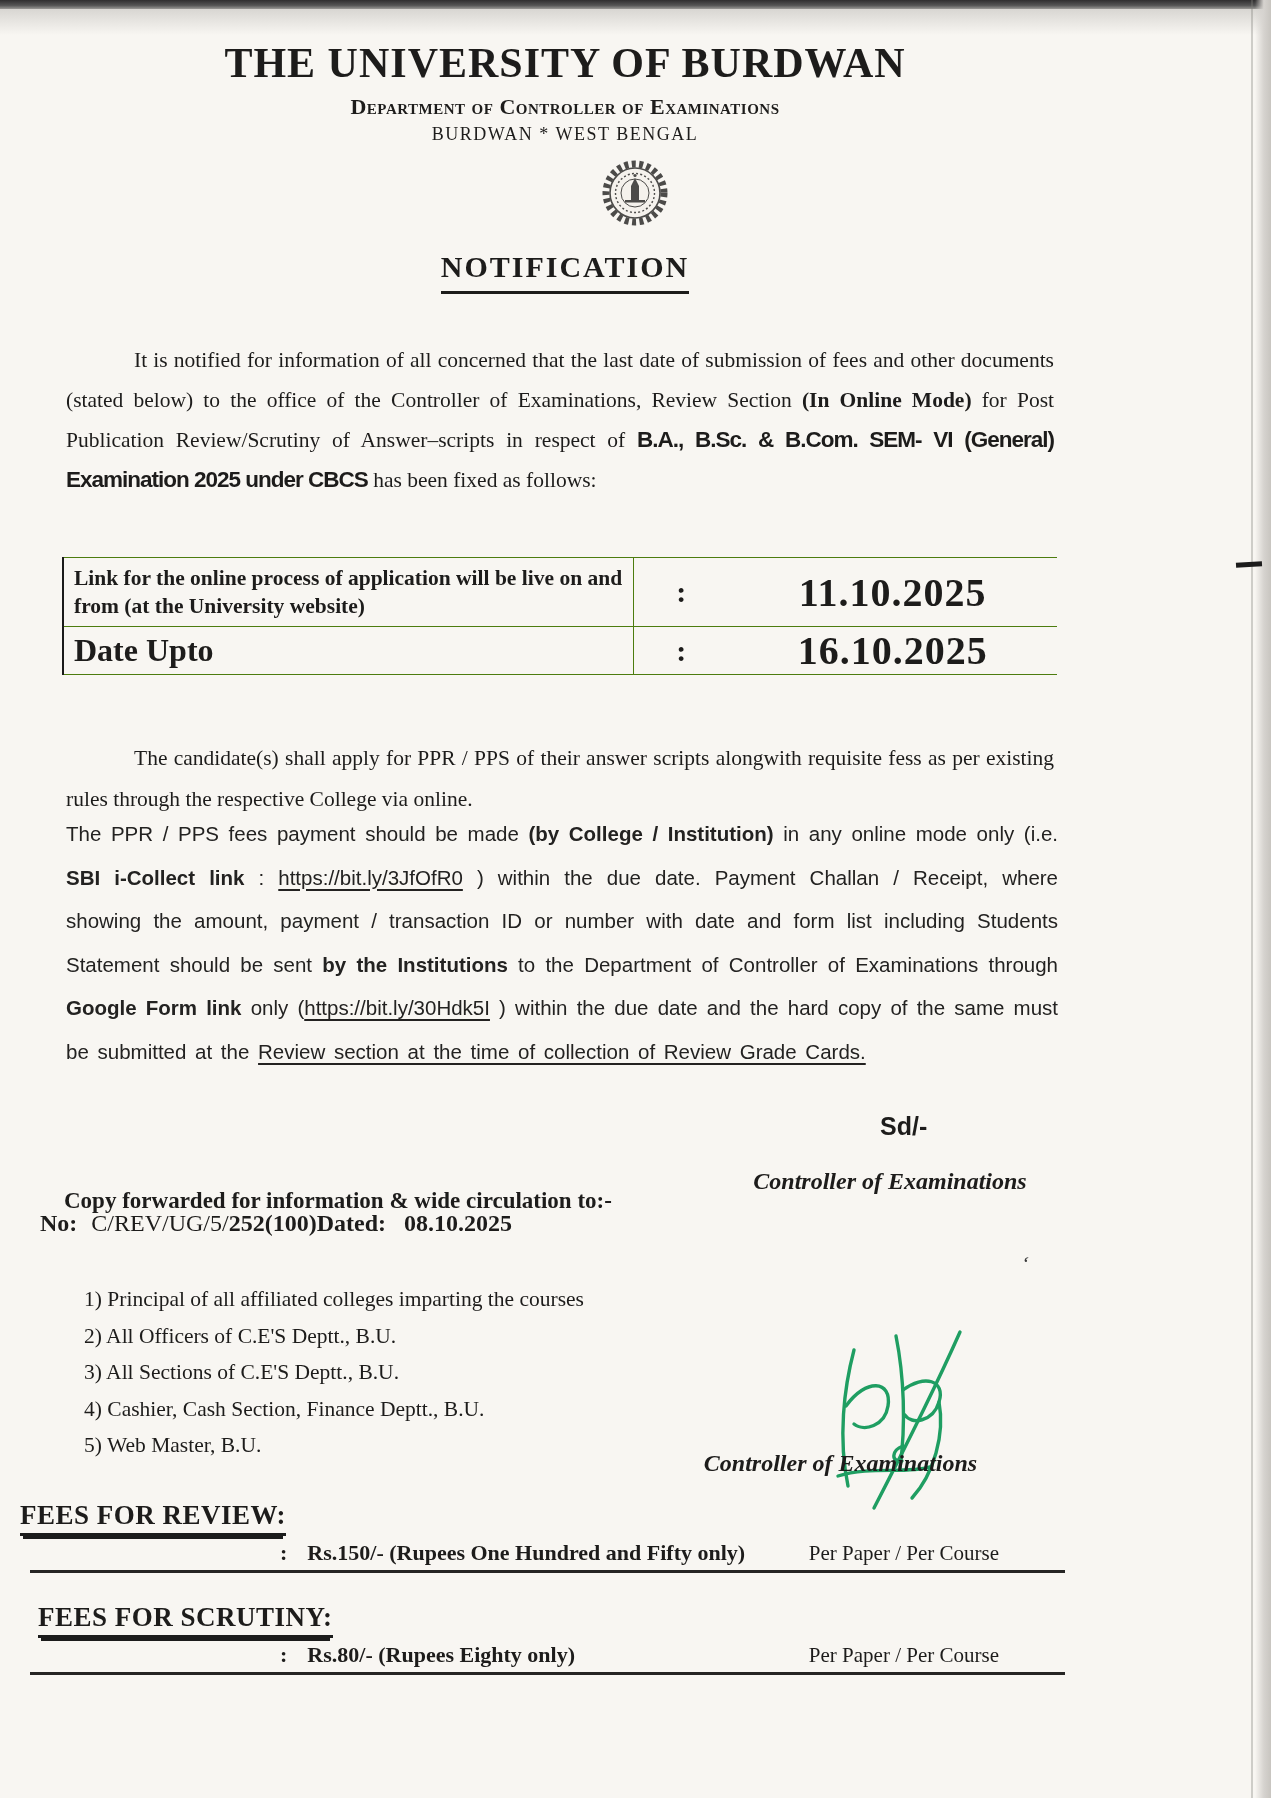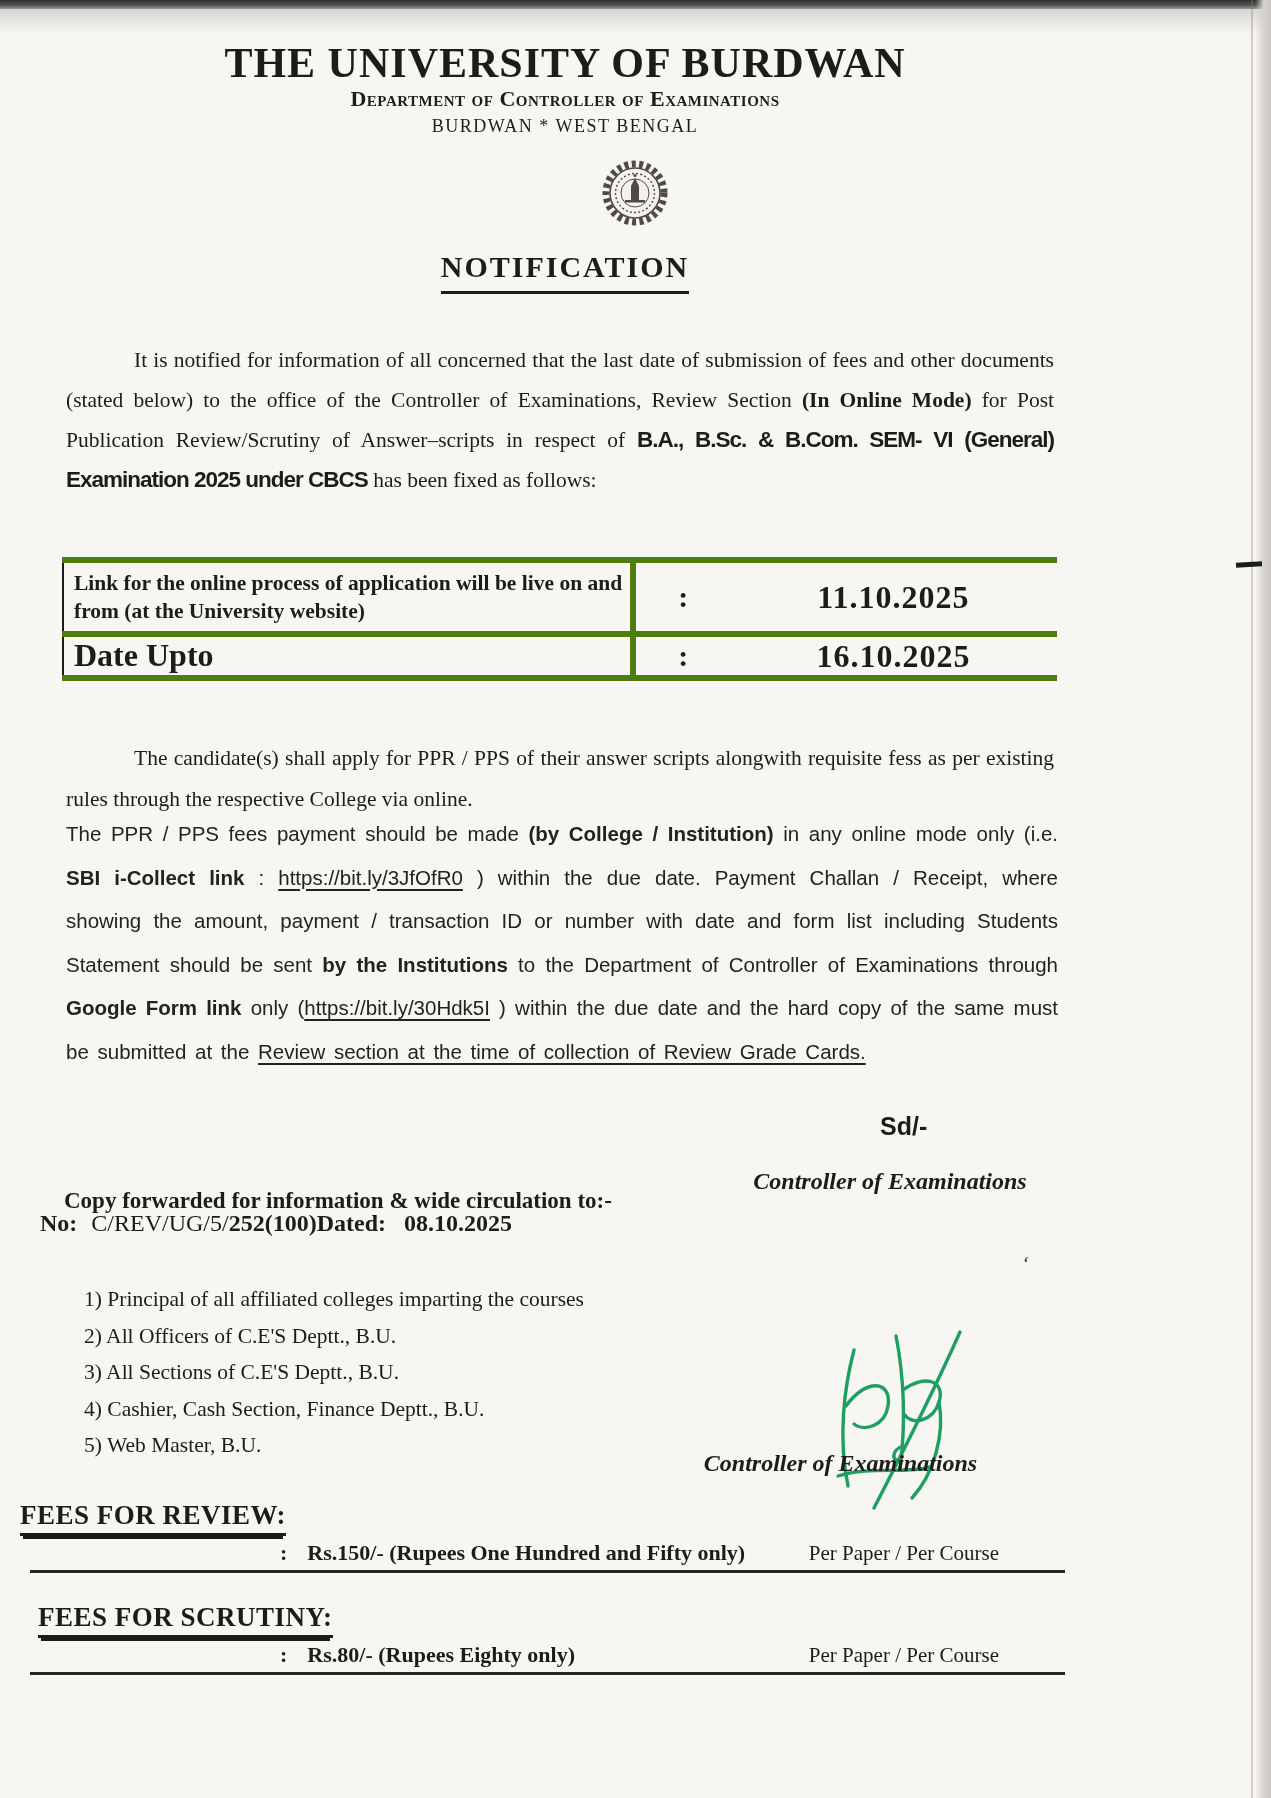--- a/index.html
+++ b/index.html
@@ -19,44 +19,44 @@
     background:linear-gradient(180deg,rgba(120,118,114,.25),rgba(120,118,114,0));}
   .scan-right{position:absolute;top:0;right:0;width:16px;height:1798px;
     background:linear-gradient(90deg,rgba(150,148,144,.0),#d6d3cf 55%,#c8c5c0 100%);}
   .scan-right-line{position:absolute;top:0;right:18px;width:2px;height:1798px;background:rgba(130,128,124,.35);}
   .dash-artifact{position:absolute;left:1236px;top:562px;width:26px;height:5px;background:#1c1c1c;transform:rotate(-3deg);}
   .tick-artifact{position:absolute;left:1022px;top:1252px;font-size:20px;color:#3a3a3a;transform:rotate(12deg);}
 
   
   .header{position:absolute;left:0;top:40px;width:1130px;text-align:center;}
   .uni-title{font-size:42px;font-weight:bold;letter-spacing:1px;line-height:46px;}
-  .dept-line{font-size:22px;font-variant:small-caps;font-weight:600;letter-spacing:.5px;}
+  .dept-line{font-size:22px;font-variant:small-caps;font-weight:600;letter-spacing:.5px;margin-top:8px;}
   .loc-line{font-size:18px;letter-spacing:1.5px;margin-top:4px;}
   .seal{position:absolute;left:600px;top:158px;width:70px;height:70px;}
   .notif{position:absolute;left:0;top:250px;width:1130px;text-align:center;}
   .notif span{font-size:30px;font-weight:bold;letter-spacing:2px;
     border-bottom:3px solid #1d1c1b;padding-bottom:8px;}
 
   
   .para{position:absolute;text-align:justify;}
   .p-intro{left:66px;top:340px;width:988px;font-size:21.5px;line-height:40px;text-indent:68px;}
   .b{font-weight:bold;}
   .exam-bold{font-family:"Liberation Sans",sans-serif;font-weight:bold;font-size:22.5px;letter-spacing:-1px;}
   .p-cand{left:66px;top:738px;width:988px;font-size:21.5px;line-height:41px;text-indent:68px;}
   .p-pay{left:66px;top:812px;width:992px;font-family:"Liberation Sans",sans-serif;
     font-size:20.5px;line-height:43.5px;word-spacing:3px;color:#232221;}
   .u{text-decoration:underline;text-underline-offset:4px;}
 
   
   .dates-table{position:absolute;left:62px;top:557px;width:995px;border-collapse:collapse;}
-  .dates-table td{border:6px solid #4d7c0f;padding:0;}
+  .dates-table td{border:1px solid #4d7c0f;padding:0;}
   .cell-label{width:560px;padding:6px 4px 6px 10px !important;font-weight:bold;font-size:21.5px;line-height:28px;}
   .cell-label2{padding:4px 4px 6px 10px !important;font-weight:bold;font-size:32px;}
   .cell-sep{width:95px;text-align:center;font-weight:bold;font-size:30px;border-left:none !important;border-right:none !important;}
-  .cell-val{width:330px;text-align:center;font-weight:bold;font-size:32px;letter-spacing:1px;border-left:none !important;}
+  .cell-val{width:330px;text-align:center;font-weight:bold;font-size:40px;letter-spacing:1px;border-left:none !important;}
   .dates-table tr td{border-left:2px solid #1a1a1a;}
   .dates-table td.no-v{border-left:none;border-right:none;}
 
   .sd{position:absolute;left:880px;top:1112px;width:120px;text-align:left;
     font-family:"Liberation Sans",sans-serif;font-weight:bold;font-size:25px;}
   .controller1{position:absolute;left:735px;top:1168px;width:310px;text-align:center;
     font-weight:bold;font-style:italic;font-size:24px;}
 
   .ref-row{position:absolute;left:40px;top:1210px;width:1000px;display:flex;font-size:24px;}
   .ref-left .lbl{font-weight:bold;margin-right:14px;}

